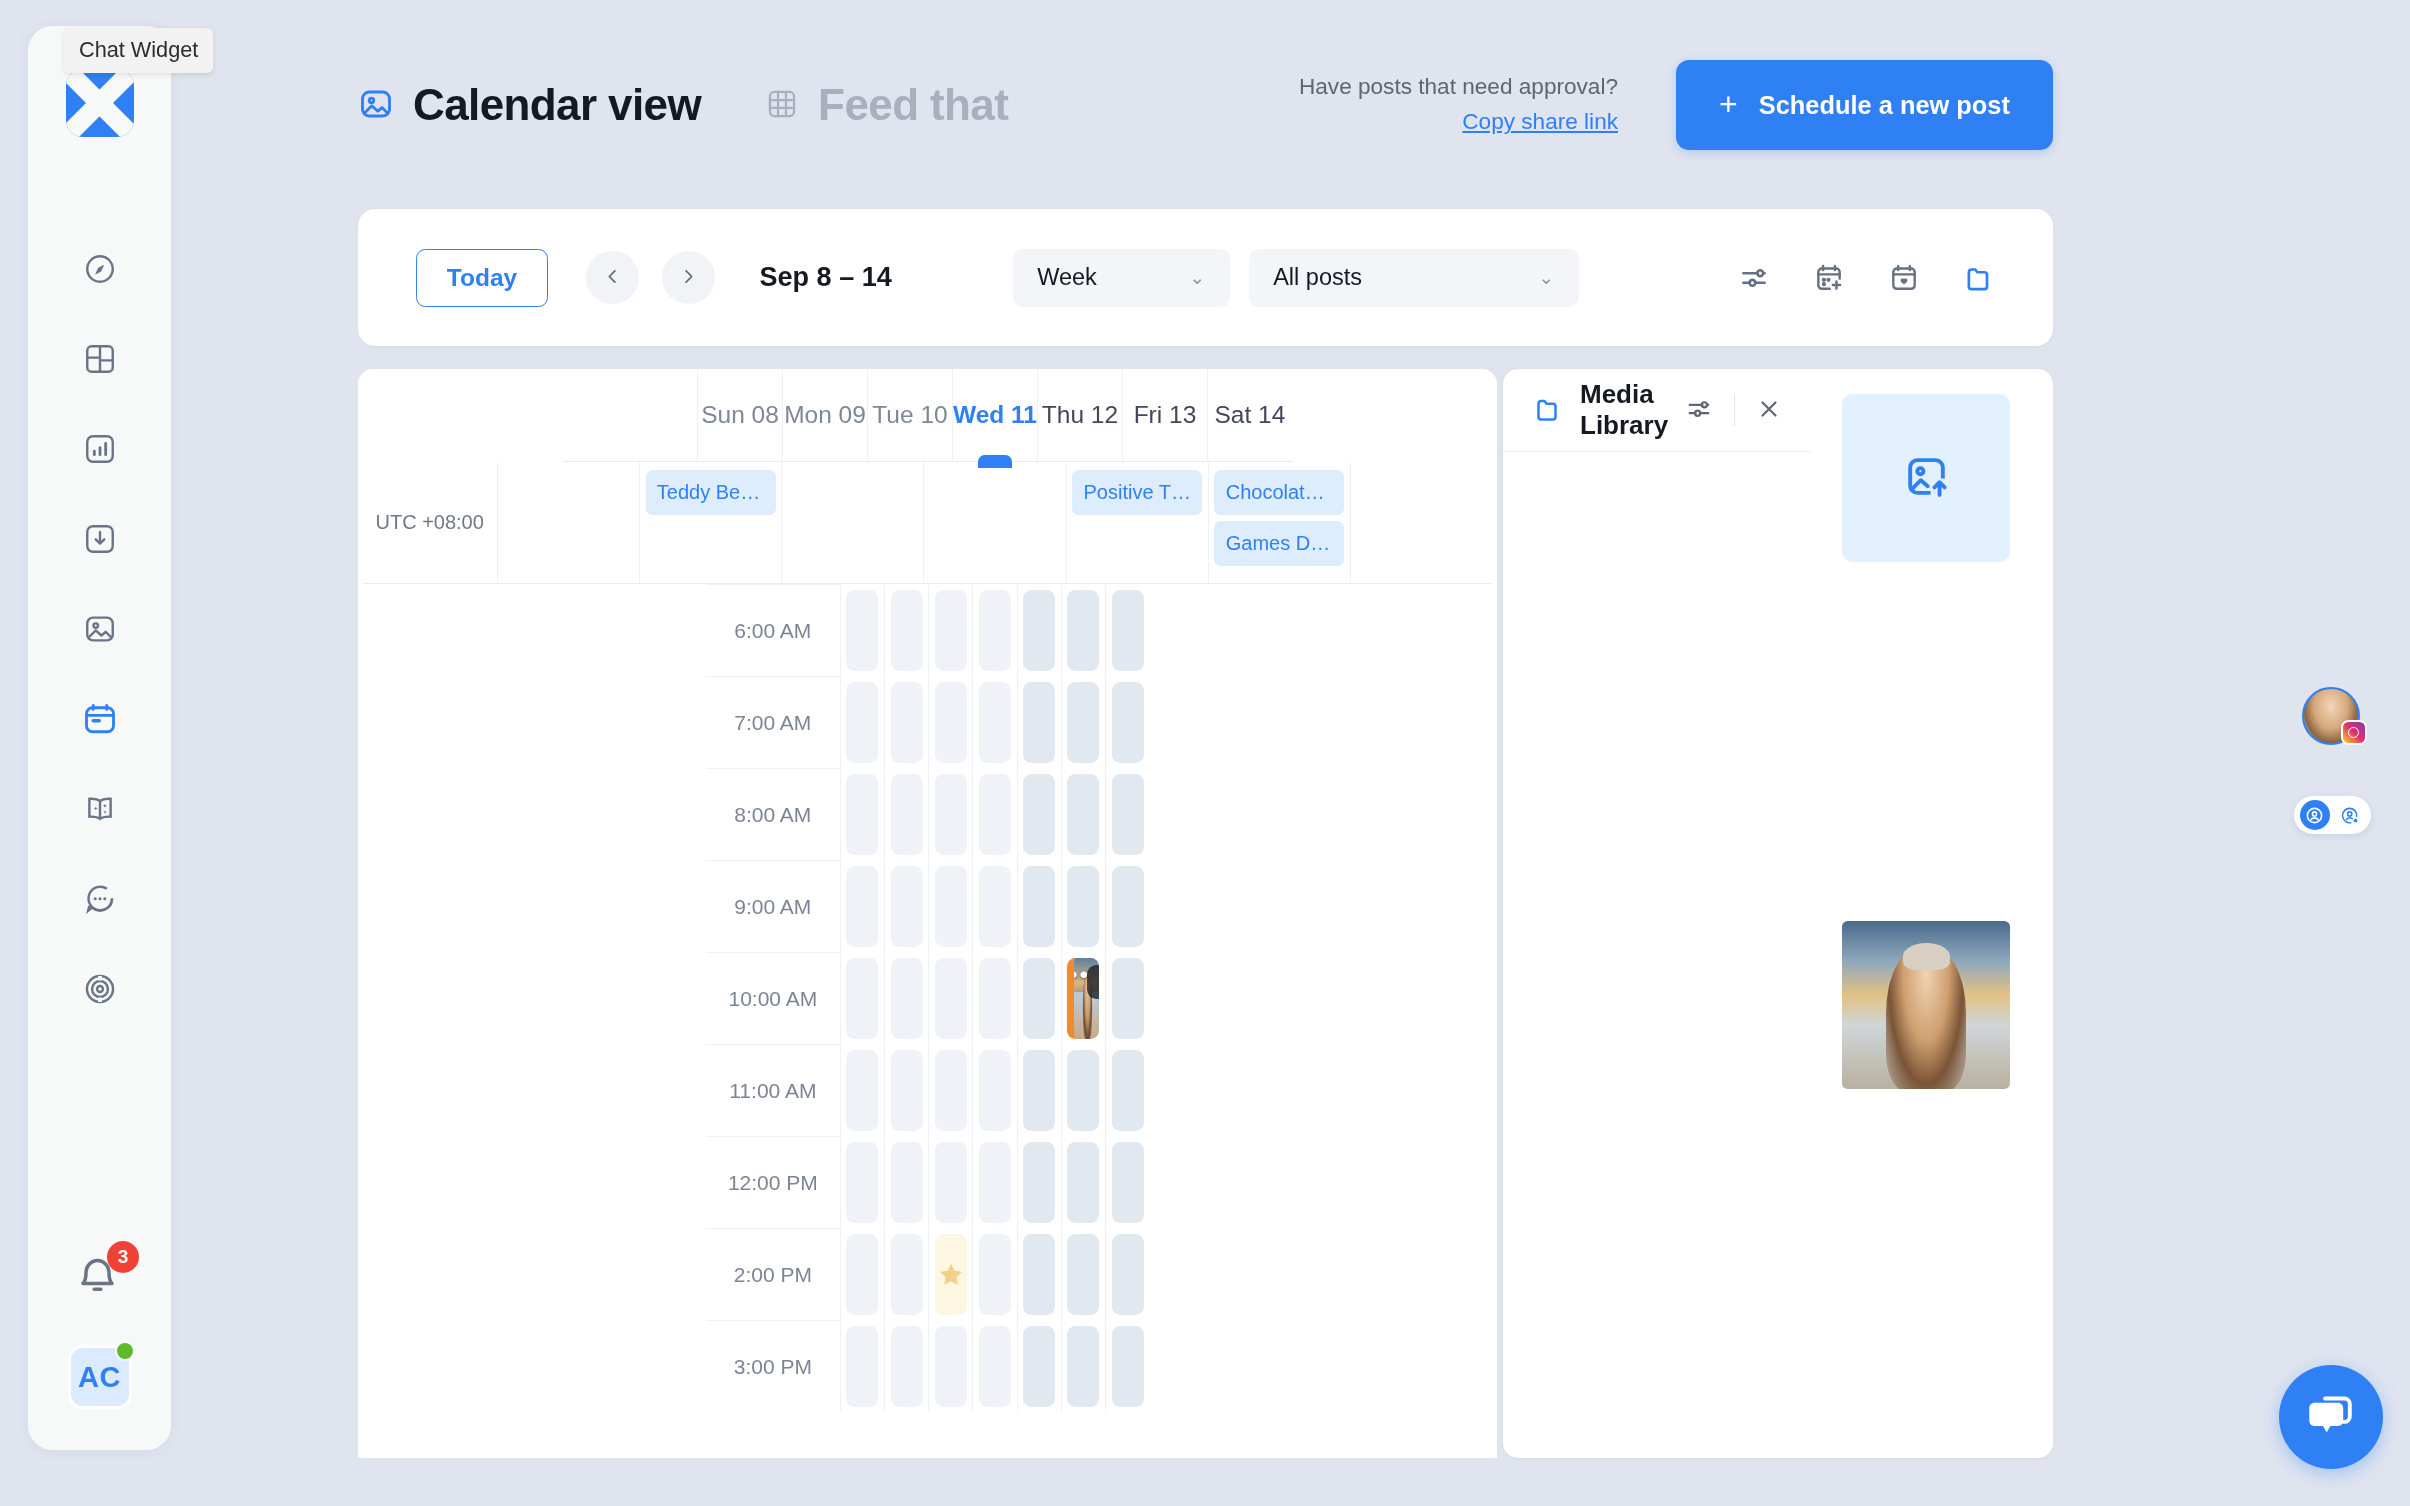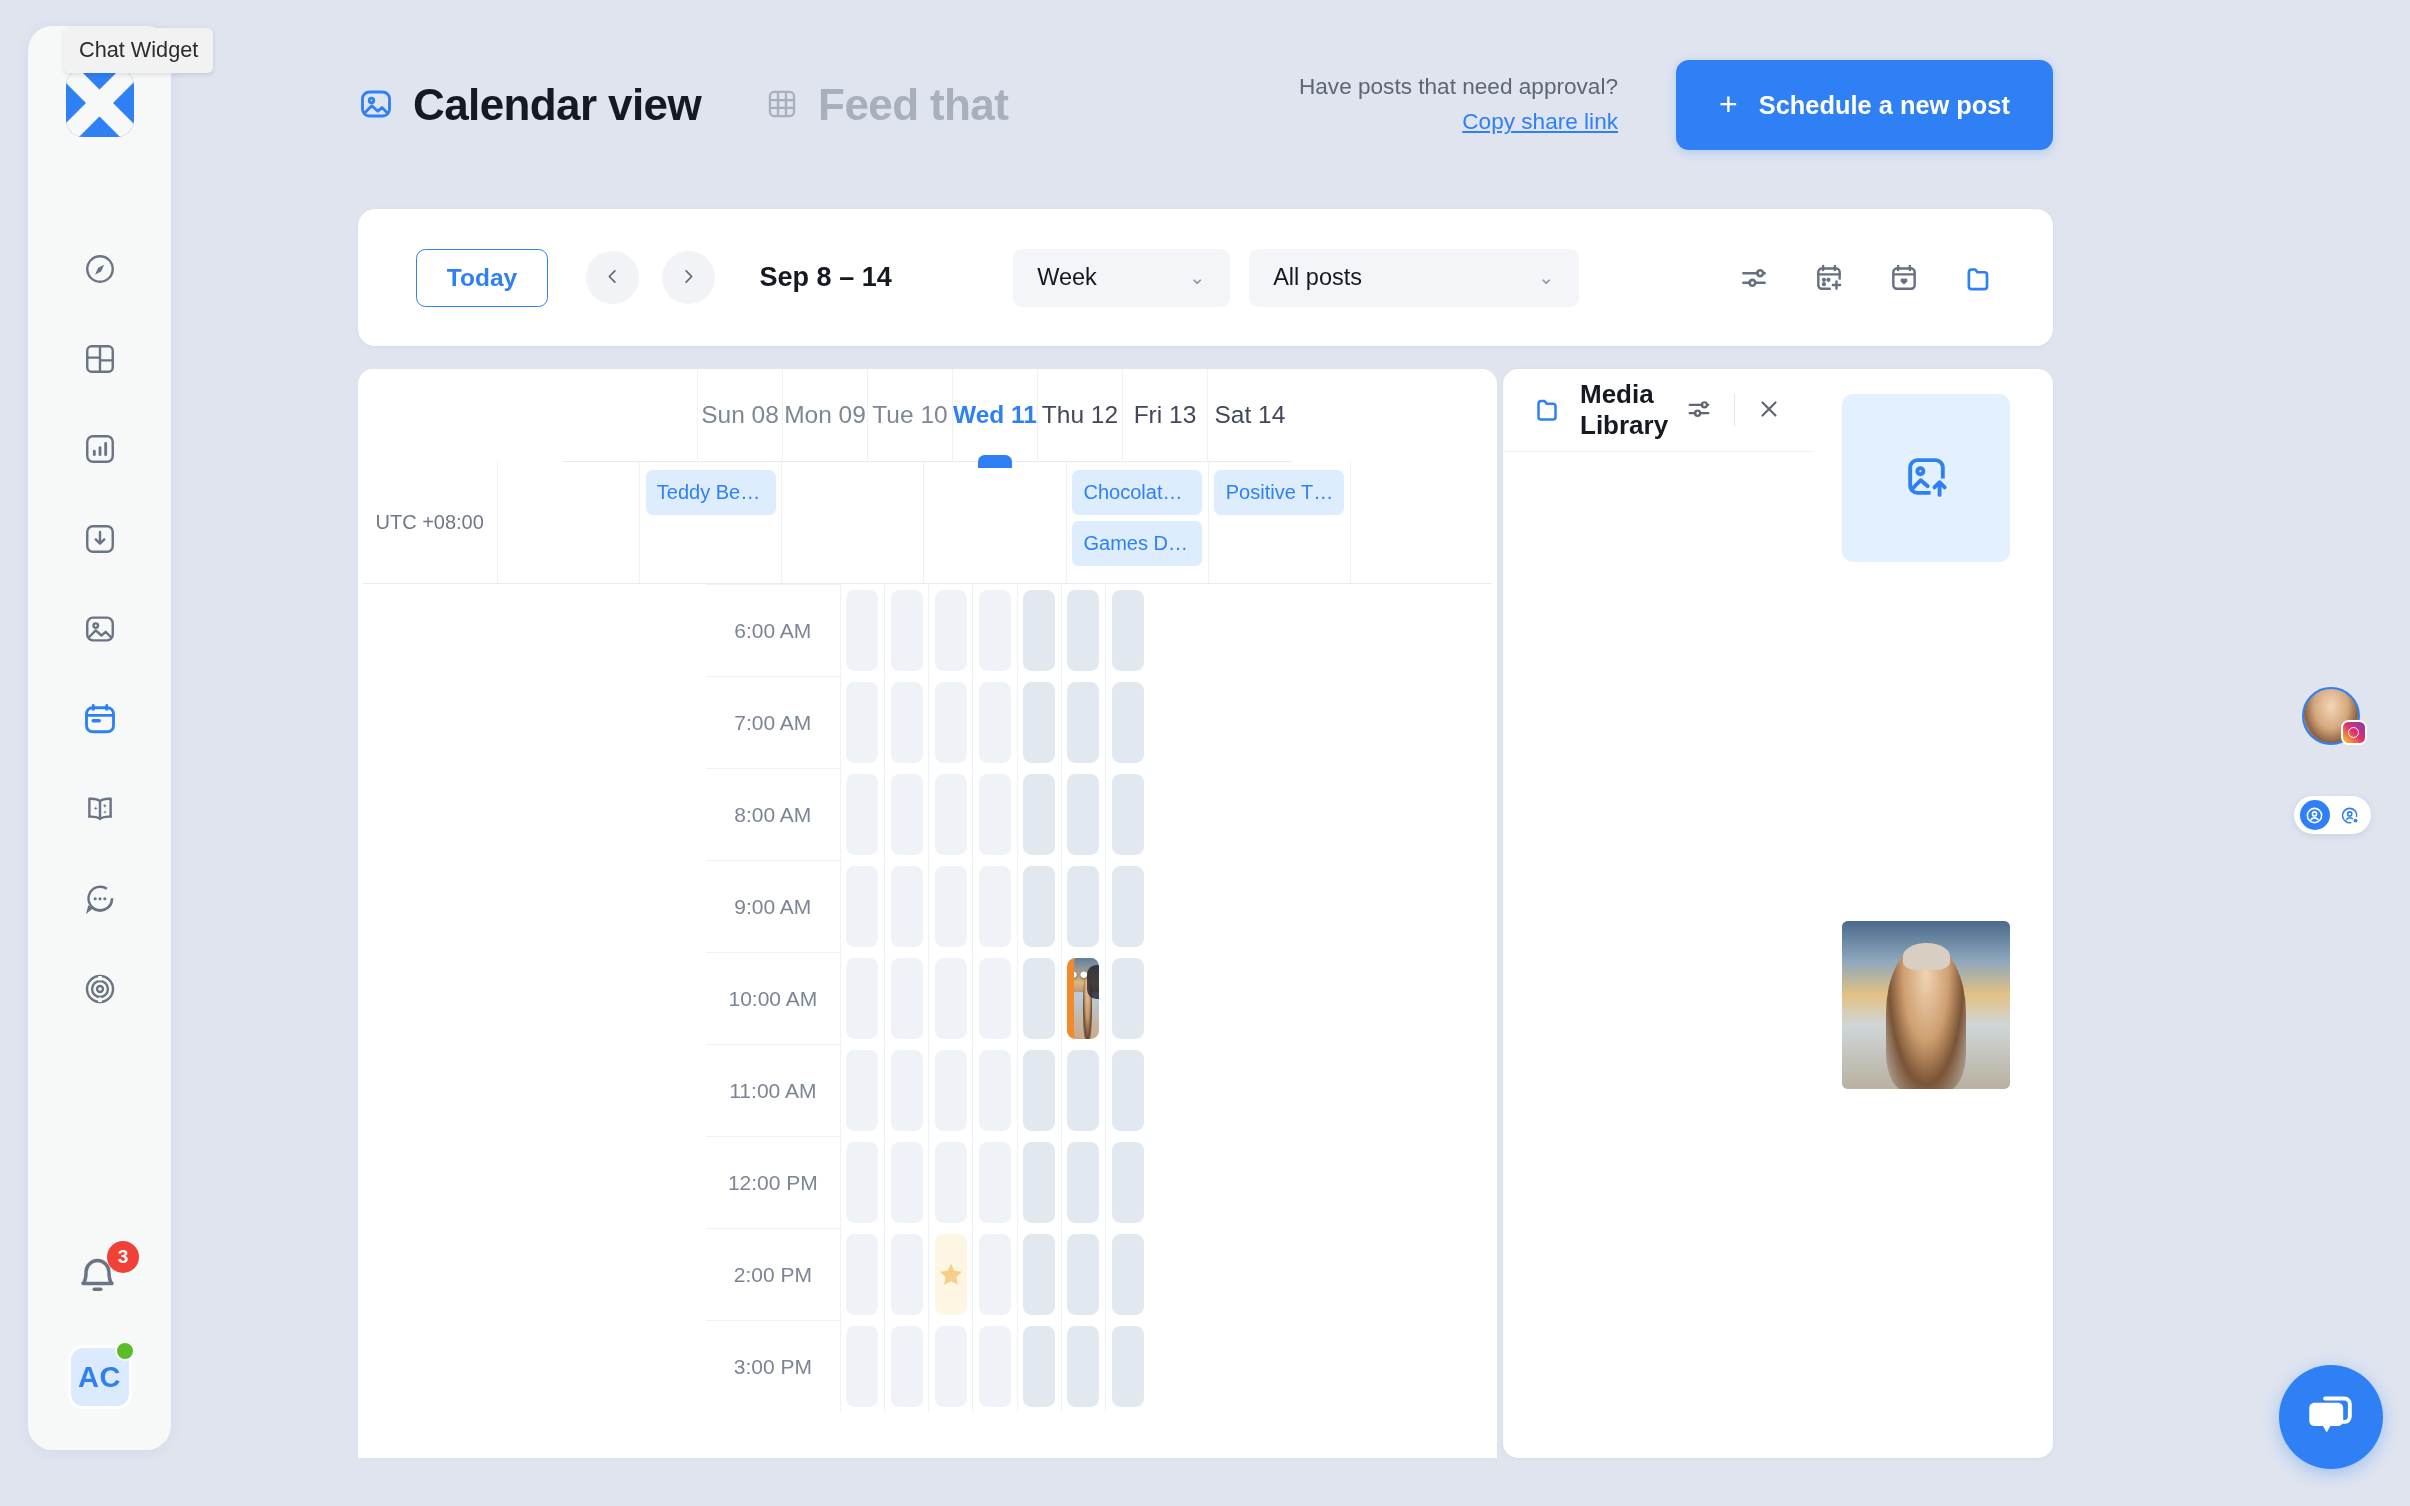--- a/index.html
+++ b/index.html
@@ -527,25 +527,25 @@
 
   <div class="cal-grid allday-row">
     <div class="acell">UTC +08:00</div>
     <div class="acell"></div>
     <div class="acell">
       <div class="chip">Teddy Be…</div>
     </div>
     <div class="acell"></div>
     <div class="acell"></div>
     <div class="acell">
+      <div class="chip">Positive T…</div>
+    </div>
+    <div class="acell">
       <div class="chip">Chocolat…</div>
       <div class="chip">Games D…</div>
-    </div>
-    <div class="acell">
-      <div class="chip">Positive T…</div>
     </div>
     <div class="acell"></div>
   </div>
 
   <div class="scroll-area" id="scroll-area">
       <div class="hour-row">
         <div class="hour-label">6:00 AM</div>
         <div class="slot">
           <div class="fill"></div>
         </div>

